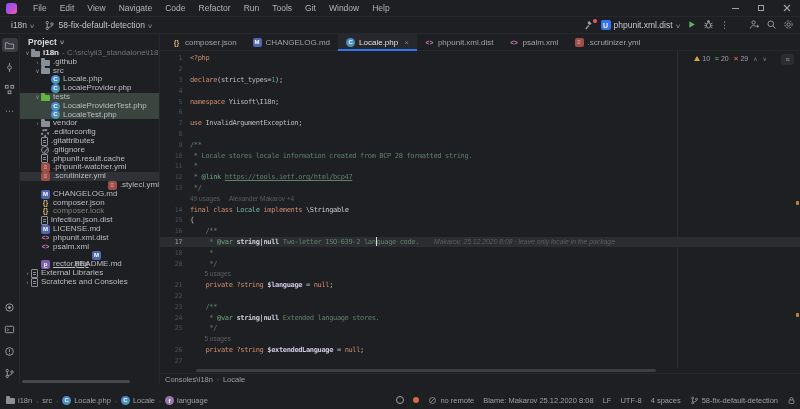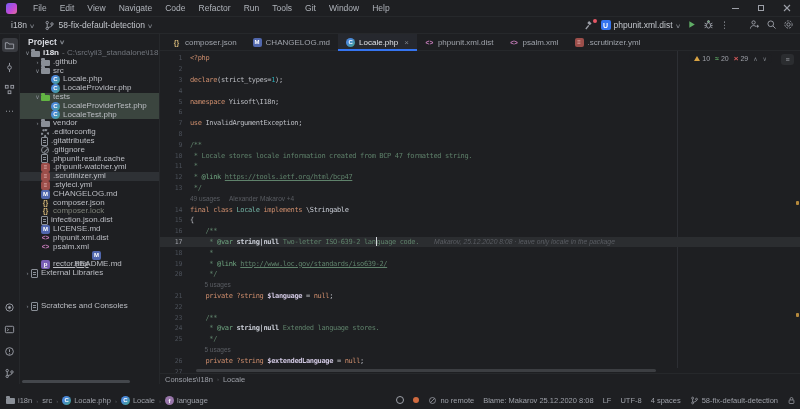--- a/index.html
+++ b/index.html
@@ -342,21 +342,21 @@
           <div class="trow" style="padding-left: 14px;">
             <span class="tarrow"></span>
             <span class="ic ic-yaml">≡</span>
             <span class="tlabel">.phpunit-watcher.yml</span>
           </div>
           <div class="trow hov" style="padding-left: 14px;">
             <span class="tarrow"></span>
             <span class="ic ic-yaml">≡</span>
             <span class="tlabel">.scrutinizer.yml</span>
           </div>
-          <div class="trow" style="padding-left: 14px;">
+          <div class="trow" style="padding-left: 14px; justify-content: flex-end;">
             <span class="tarrow"></span>
             <span class="ic ic-yaml">≡</span>
             <span class="tlabel">.styleci.yml</span>
           </div>
           <div class="trow" style="padding-left: 14px;">
             <span class="tarrow"></span>
             <span class="ic ic-md">M</span>
             <span class="tlabel">CHANGELOG.md</span>
           </div>
           <div class="trow" style="padding-left: 14px;">
@@ -397,21 +397,21 @@
           <div class="trow" style="padding-left: 14px; text-decoration: underline;">
             <span class="tarrow"></span>
             <span class="ic ic-php">p</span>
             <span class="tlabel">rector.php</span>
           </div>
           <div class="trow" style="padding-left: 4px;">
             <span class="tarrow">›</span>
             <span class="ic ic-lib"></span>
             <span class="tlabel">External Libraries</span>
           </div>
-          <div class="trow" style="padding-left: 4px; margin-top: 24px;">
+          <div class="trow" style="padding-left: 4px;">
             <span class="tarrow">›</span>
             <span class="ic ic-scratch"></span>
             <span class="tlabel">Scratches and Consoles</span>
           </div>
         </div>
       <div class="proj-hscroll"></div>
     </aside>
 
     <section class="editor">
       <div class="tabs">
@@ -446,31 +446,30 @@
         <div class="code">
             <div class="cl"><span class="gut">1</span><span class="body"><span class="s-kw">&lt;?php</span></span></div>
             <div class="cl"><span class="gut">2</span><span class="body"></span></div>
             <div class="cl"><span class="gut">3</span><span class="body"><span class="s-kw">declare</span><span class="s-txt">(strict_types=</span><span class="s-num">1</span><span class="s-txt">);</span></span></div>
             <div class="cl"><span class="gut">4</span><span class="body"></span></div>
             <div class="cl"><span class="gut">5</span><span class="body"><span class="s-kw">namespace</span><span class="s-txt"> Yiisoft\I18n;</span></span></div>
             <div class="cl"><span class="gut">6</span><span class="body"></span></div>
             <div class="cl"><span class="gut">7</span><span class="body"><span class="s-kw">use</span><span class="s-txt"> InvalidArgumentException;</span></span></div>
             <div class="cl"><span class="gut">8</span><span class="body"></span></div>
             <div class="cl"><span class="gut">9</span><span class="body"><span class="s-doc">/**</span></span></div>
-            <div class="cl"><span class="gut">10</span><span class="body"><span class="s-doc"> * Locale stores locale information created from </span><span class="s-docu">BCP</span><span class="s-doc"> 47 formatted string.</span></span></div>
+            <div class="cl"><span class="gut">10</span><span class="body"><span class="s-doc"> * Locale stores locale information created from </span><span class="s-docu">BCP</span><span class="s-doc"> 28 formatted string.</span></span></div>
             <div class="cl"><span class="gut">11</span><span class="body"><span class="s-doc"> *</span></span></div>
             <div class="cl"><span class="gut">12</span><span class="body"><span class="s-doc"> * </span><span class="s-tag">@link</span><span class="s-doc"> </span><span class="s-link">https://tools.ietf.org/html/bcp47</span></span></div>
             <div class="cl"><span class="gut">13</span><span class="body"><span class="s-doc"> */</span></span></div>
             <div class="cl"><span class="gut"></span><span class="body"><span class="s-inlay">49 usages</span><span class="s-inlay">Alexander Makarov +4</span></span></div>
             <div class="cl"><span class="gut">14</span><span class="body"><span class="s-kw">final</span><span class="s-txt"> </span><span class="s-kw">class</span><span class="s-txt"> </span><span class="s-cls">Locale</span><span class="s-txt"> </span><span class="s-kw">implements</span><span class="s-txt"> \</span><span class="s-clsu">Stringable</span></span></div>
             <div class="cl"><span class="gut">15</span><span class="body"><span class="s-txt">{</span></span></div>
             <div class="cl"><span class="gut">16</span><span class="body"><span class="s-doc">    /**</span></span></div>
             <div class="cl cur"><span class="gut">17</span><span class="body"><span class="s-doc">     * </span><span class="s-tag">@var</span><span class="s-doc"> </span><span class="s-type">string|null</span><span class="s-doc"> Two-letter </span><span class="s-docu">ISO-639-2</span><span class="s-doc"> lan</span><span class="s-caret"></span><span class="s-doc">guage code.</span><span class="s-blame">Makarov, 25.12.2020 8:08 · leave only locale in the package</span></span></div>
             <div class="cl"><span class="gut">18</span><span class="body"><span class="s-doc">     *</span></span></div>
-            <div class="cl"><span class="gut">19</span><span class="body"><span class="s-doc">     * </span><span class="s-tag">@link</span><span class="s-doc"> </span><span class="s-link">http://www.loc.gov/standards/iso639-2/</span></span></div>
             <div class="cl"><span class="gut">20</span><span class="body"><span class="s-doc">     */</span></span></div>
             <div class="cl"><span class="gut"></span><span class="body" style="padding-left: 14.4px;"><span class="s-inlay">5 usages</span></span></div>
             <div class="cl"><span class="gut">21</span><span class="body"><span class="s-txt">    </span><span class="s-kw">private</span><span class="s-txt"> </span><span class="s-kw">?string</span><span class="s-txt"> </span><span class="s-field">$language</span><span class="s-txt"> = </span><span class="s-kw">null</span><span class="s-txt">;</span></span></div>
             <div class="cl"><span class="gut">22</span><span class="body"></span></div>
             <div class="cl"><span class="gut">23</span><span class="body"><span class="s-doc">    /**</span></span></div>
             <div class="cl"><span class="gut">24</span><span class="body"><span class="s-doc">     * </span><span class="s-tag">@var</span><span class="s-doc"> </span><span class="s-type">string|null</span><span class="s-doc"> Extended language </span><span class="s-docu">stores</span><span class="s-doc">.</span></span></div>
             <div class="cl"><span class="gut">25</span><span class="body"><span class="s-doc">     */</span></span></div>
             <div class="cl"><span class="gut"></span><span class="body" style="padding-left: 14.4px;"><span class="s-inlay">5 usages</span></span></div>
             <div class="cl"><span class="gut">26</span><span class="body"><span class="s-txt">    </span><span class="s-kw">private</span><span class="s-txt"> </span><span class="s-kw">?string</span><span class="s-txt"> </span><span class="s-field">$extendedLanguage</span><span class="s-txt"> = </span><span class="s-kw">null</span><span class="s-txt">;</span></span></div>
             <div class="cl"><span class="gut">27</span><span class="body"></span></div>

